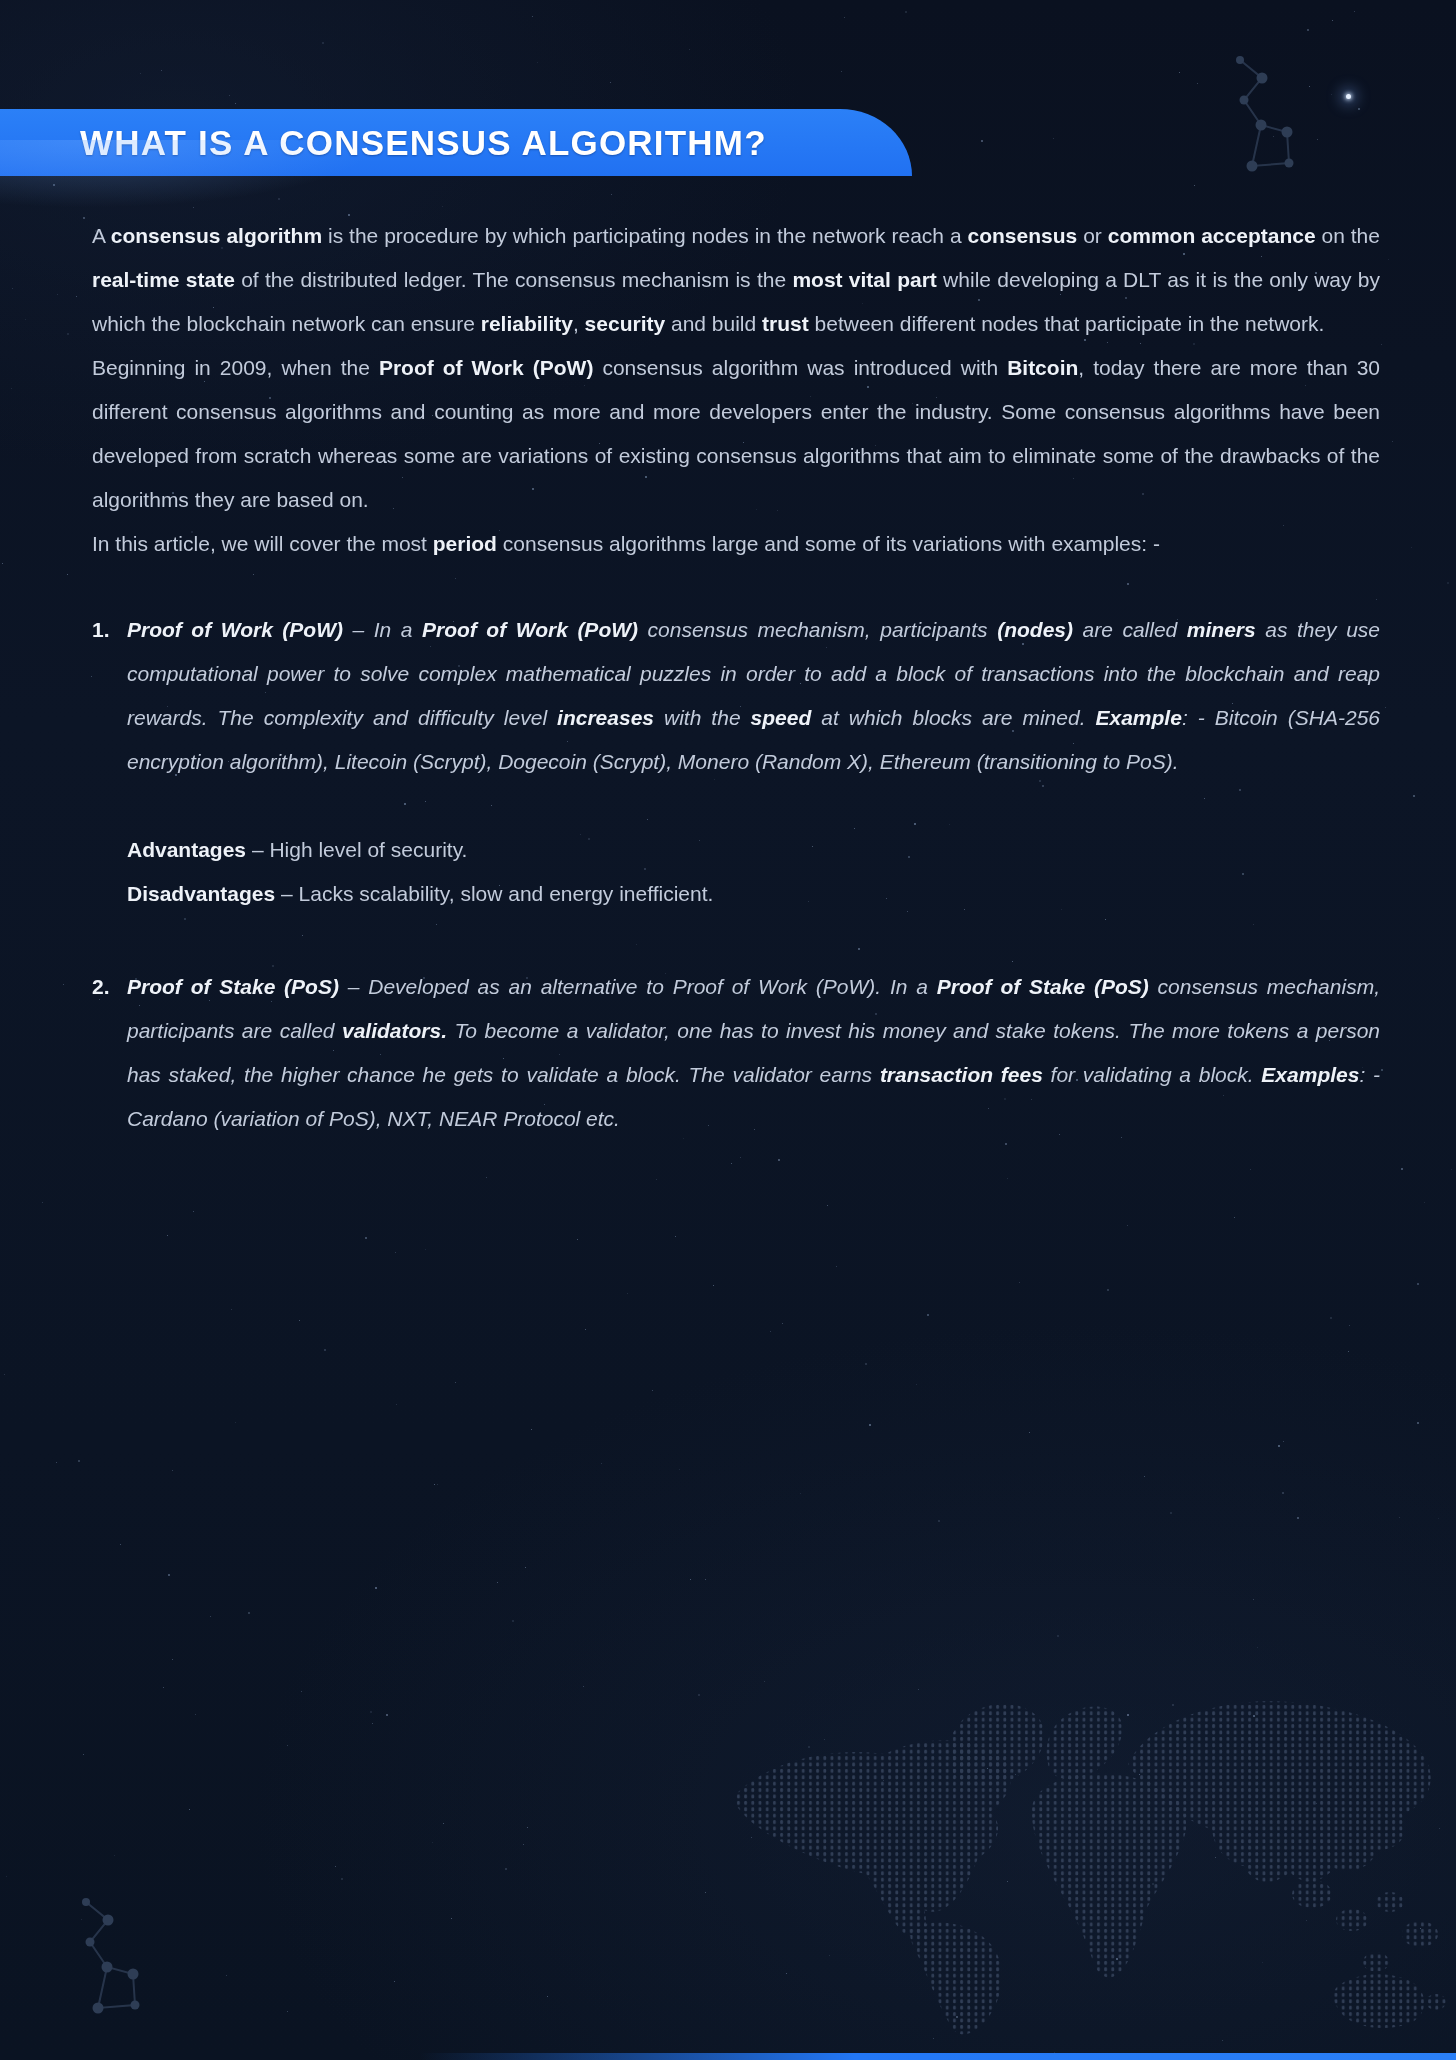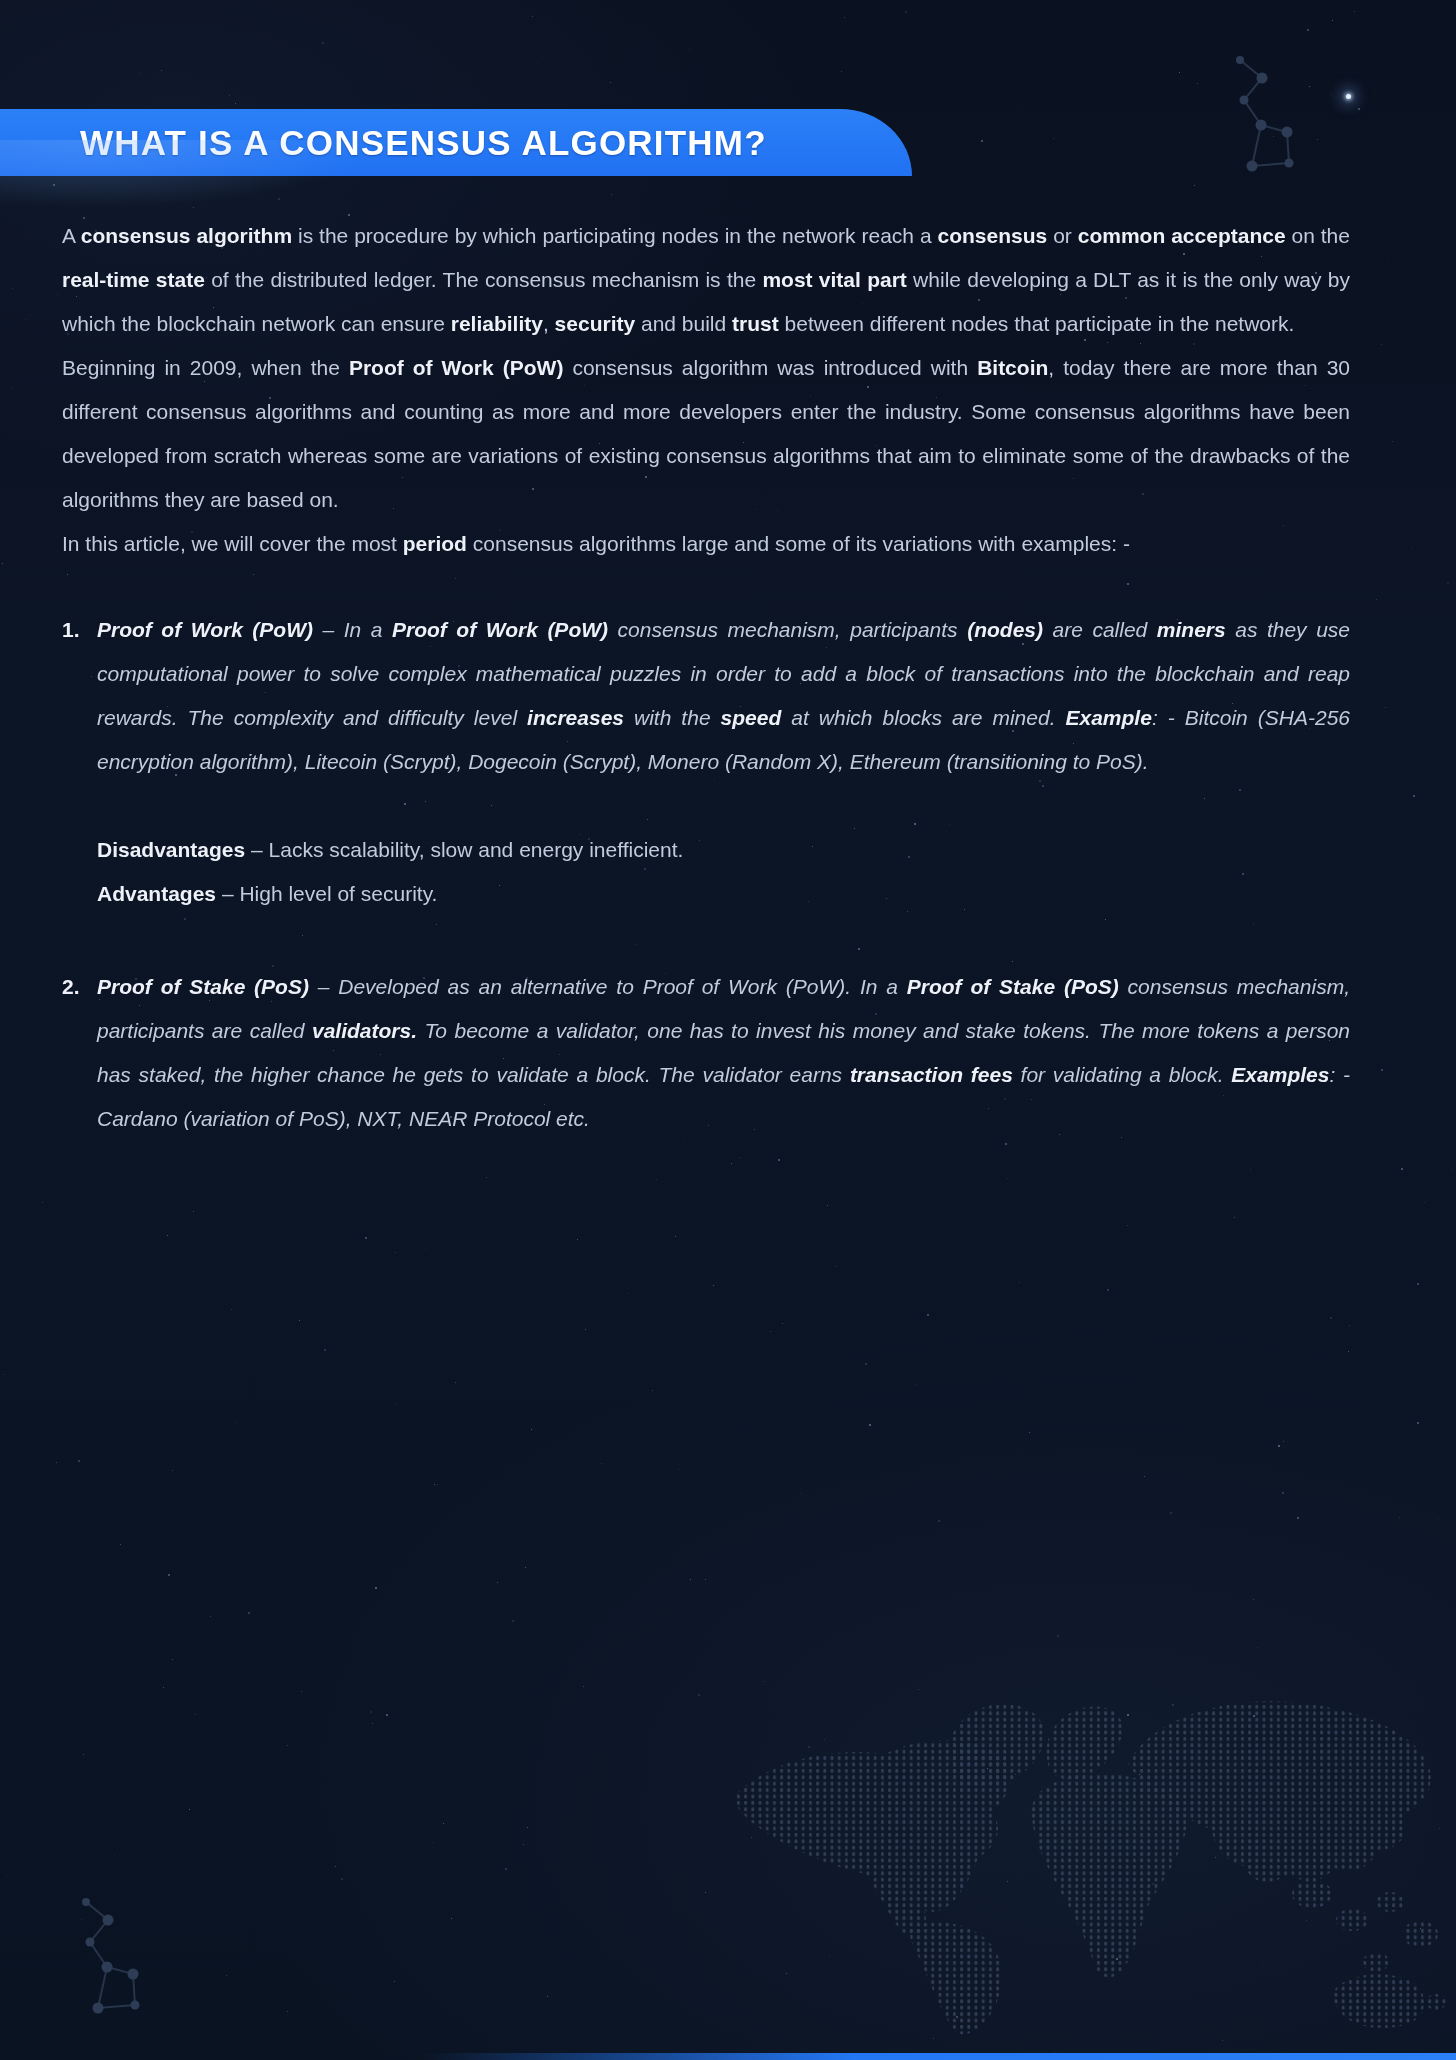--- a/index.html
+++ b/index.html
@@ -29,21 +29,21 @@
     pointer-events:none;
   }
   .banner h1{
     margin:0; padding-left:80px; line-height:67px;
     font-size:35px; font-weight:700; color:#ffffff; letter-spacing:1.2px;
     text-shadow:0 1px 2px rgba(0,20,60,.35);
     white-space:nowrap;
   }
   
   .content{
-    position:absolute; left:62px; top:214px; width:1288px; color:#c2cbdb;
+    position:absolute; left:92px; top:214px; width:1288px; color:#c2cbdb;
     font-size:21px; line-height:44px; text-align:justify;
   }
   .content strong{color:#eef2f8; font-weight:700;}
   .content p{margin:0;}
   .para{margin:0 0 23px 35px;}
   .para.last-intro{margin-bottom:42px;}
   .list-item{display:flex; align-items:flex-start;}
   .list-item .num{
     flex:0 0 35px; color:#eef2f8; font-weight:700;
   }
@@ -434,22 +434,22 @@
   <main class="content">
     <p class="para"><span>A </span><strong>consensus algorithm</strong><span> is the procedure by which participating nodes in the network reach a </span><strong>consensus</strong><span> or </span><strong>common acceptance</strong><span> on the </span><strong>real-time state</strong><span> of the distributed ledger. The consensus mechanism is the </span><strong>most vital part</strong><span> while developing a DLT as it is the only way by which the blockchain network can ensure </span><strong>reliability</strong><span>, </span><strong>security</strong><span> and build </span><strong>trust</strong><span> between different nodes that participate in the network.</span></p>
     <p class="para"><span>Beginning in 2009, when the </span><strong>Proof of Work (PoW)</strong><span> consensus algorithm was introduced with </span><strong>Bitcoin</strong><span>, today there are more than 30 different consensus algorithms and counting as more and more developers enter the industry. Some consensus algorithms have been developed from scratch whereas some are variations of existing consensus algorithms that aim to eliminate some of the drawbacks of the algorithms they are based on.</span></p>
     <p class="para last-intro"><span>In this article, we will cover the most </span><strong>period</strong><span> consensus algorithms large and some of its variations with examples: -</span></p>
 
     <div class="list-item">
       <span class="num">1.</span>
       <p class="item-body"><strong>Proof of Work (PoW)</strong><span> – In a </span><strong>Proof of Work (PoW)</strong><span> consensus mechanism, participants </span><strong>(nodes)</strong><span> are called </span><strong>miners</strong><span> as they use computational power to solve complex mathematical puzzles in order to add a block of transactions into the blockchain and reap rewards. The complexity and difficulty level </span><strong>increases</strong><span> with the </span><strong>speed</strong><span> at which blocks are mined. </span><strong>Example</strong><span>: - Bitcoin (SHA-256 encryption algorithm), Litecoin (Scrypt), Dogecoin (Scrypt), Monero (Random X), Ethereum (transitioning to PoS).</span></p>
     </div>
     <div class="extras">
+      <p><strong>Advantages</strong><span> – High level of security.</span></p>
       <p><strong>Disadvantages</strong><span> – Lacks scalability, slow and energy inefficient.</span></p>
-      <p><strong>Advantages</strong><span> – High level of security.</span></p>
     </div>
 
     <div class="list-item item-gap">
       <span class="num">2.</span>
       <p class="item-body"><strong>Proof of Stake (PoS)</strong><span> – Developed as an alternative to Proof of Work (PoW). In a </span><strong>Proof of Stake (PoS)</strong><span> consensus mechanism, participants are called </span><strong>validators.</strong><span> To become a validator, one has to invest his money and stake tokens. The more tokens a person has staked, the higher chance he gets to validate a block. The validator earns </span><strong>transaction fees</strong><span> for validating a block. </span><strong>Examples</strong><span>: - Cardano (variation of PoS), NXT, NEAR Protocol etc.</span></p>
     </div>
     <div class="extras">
     </div>
   </main>
 

